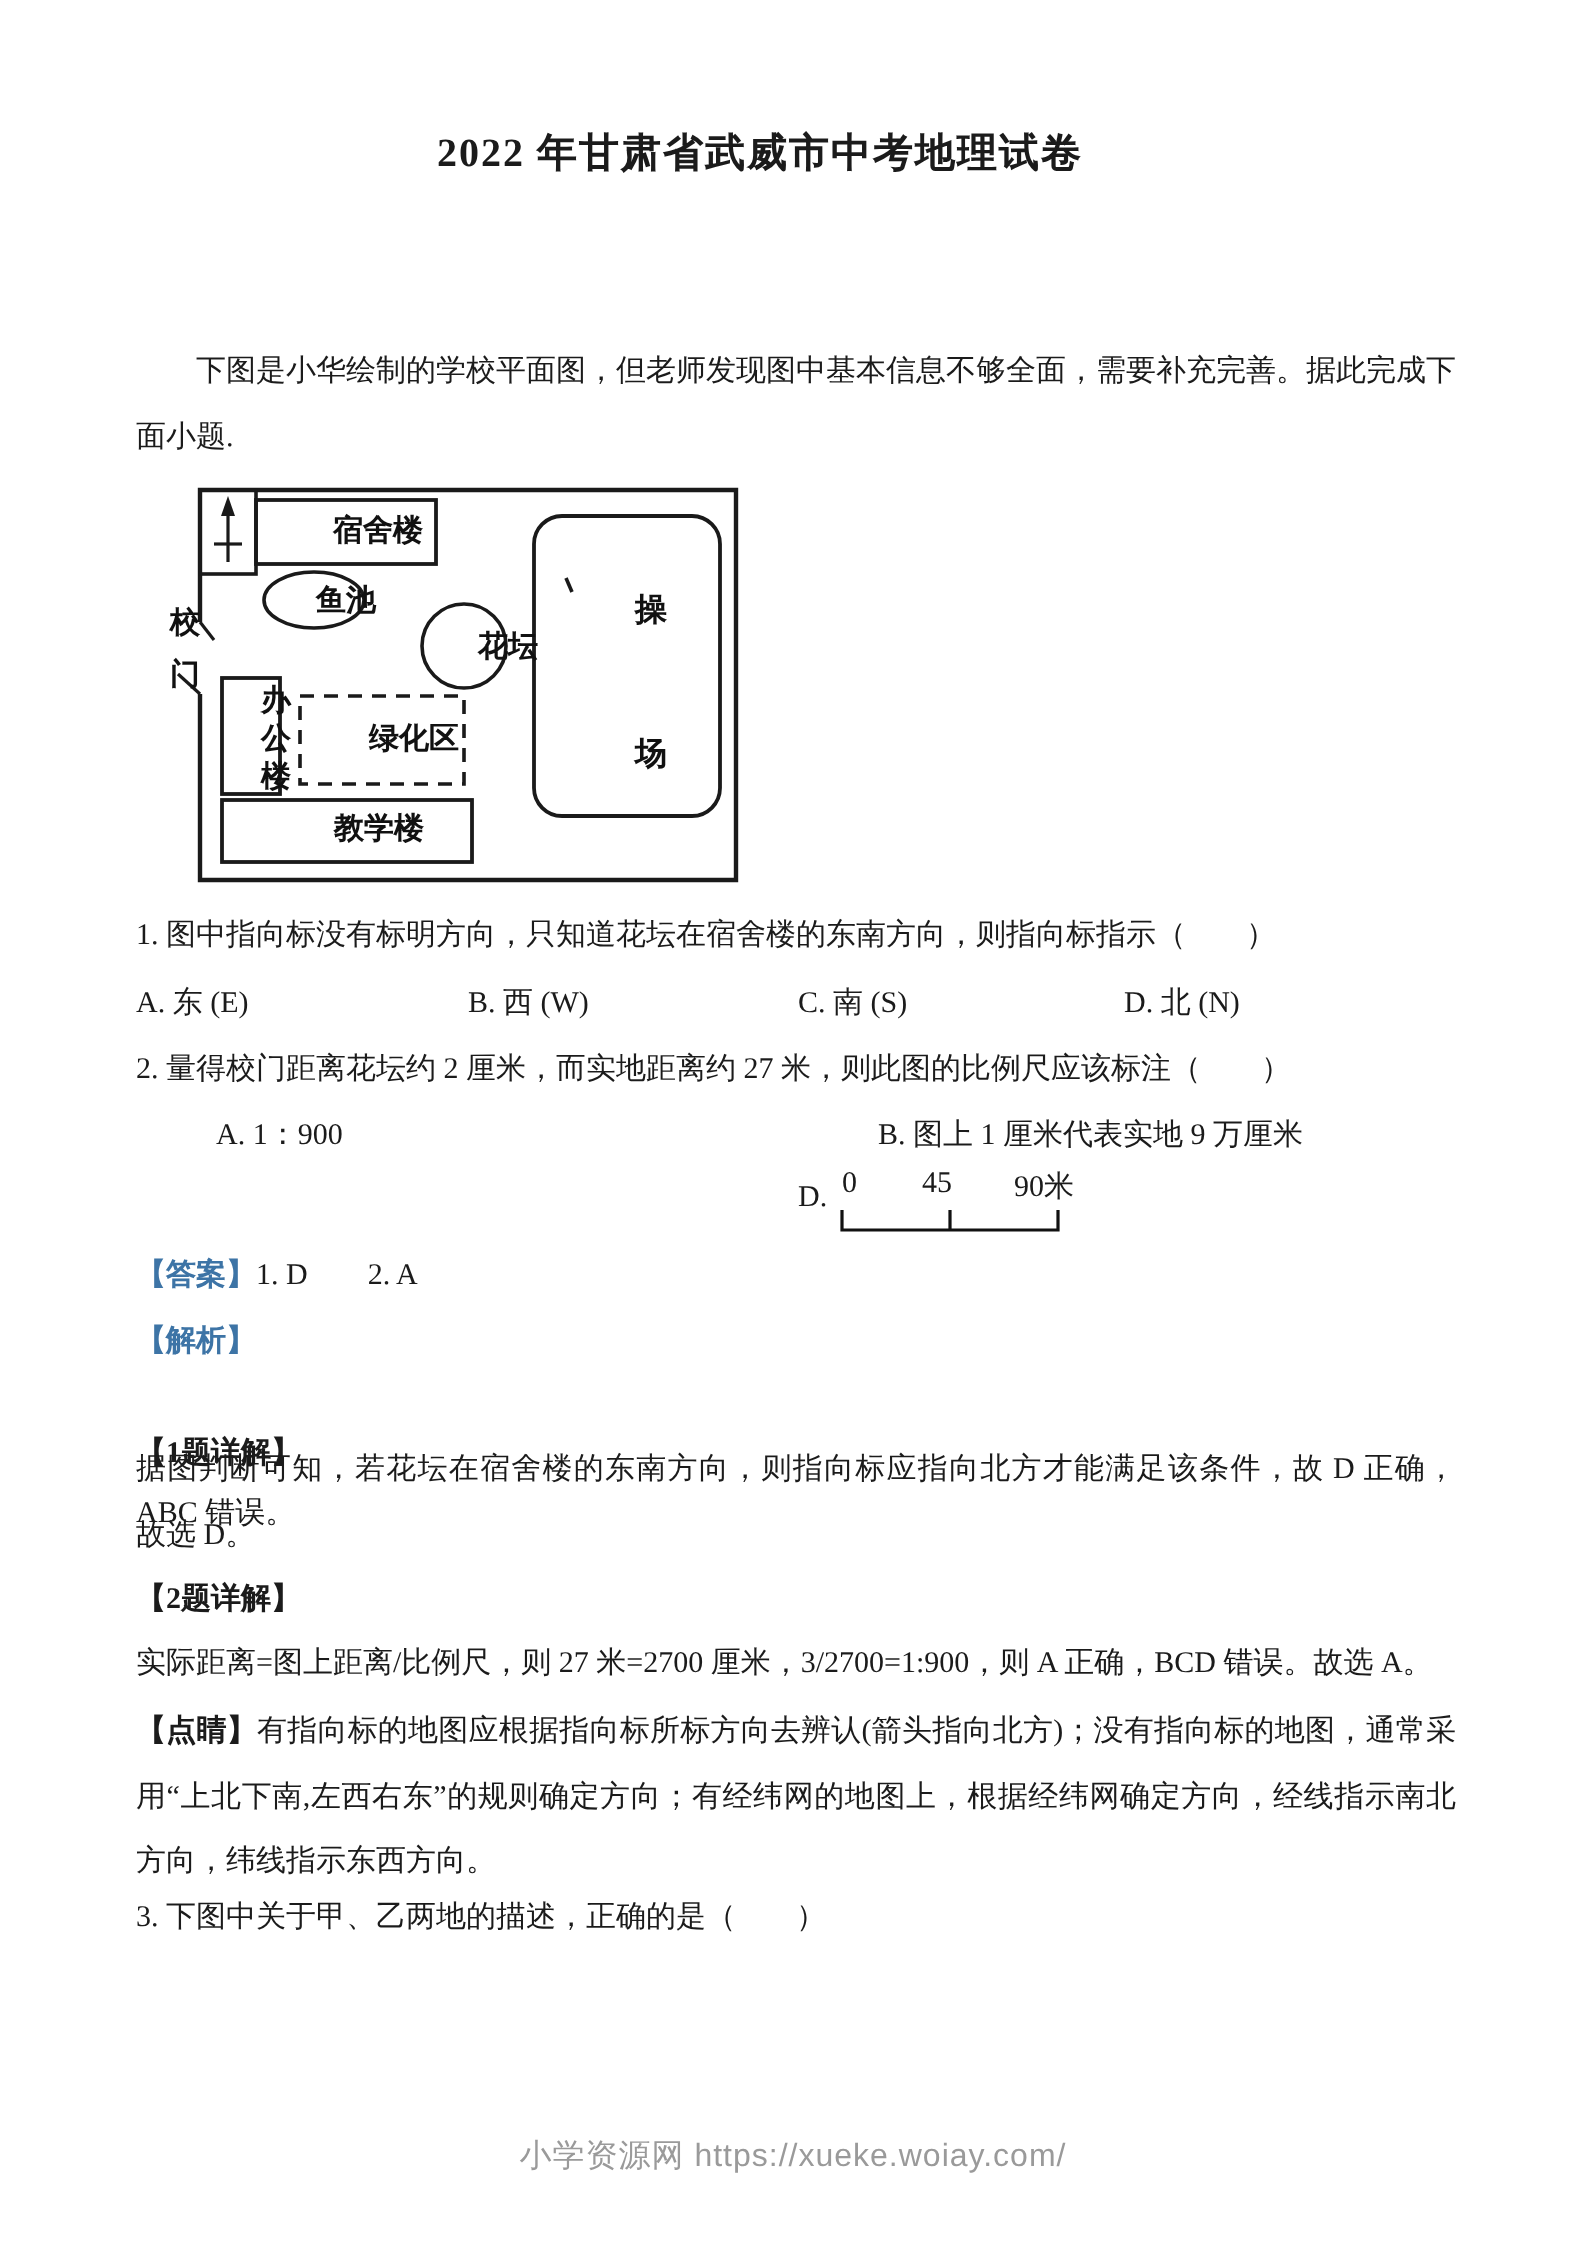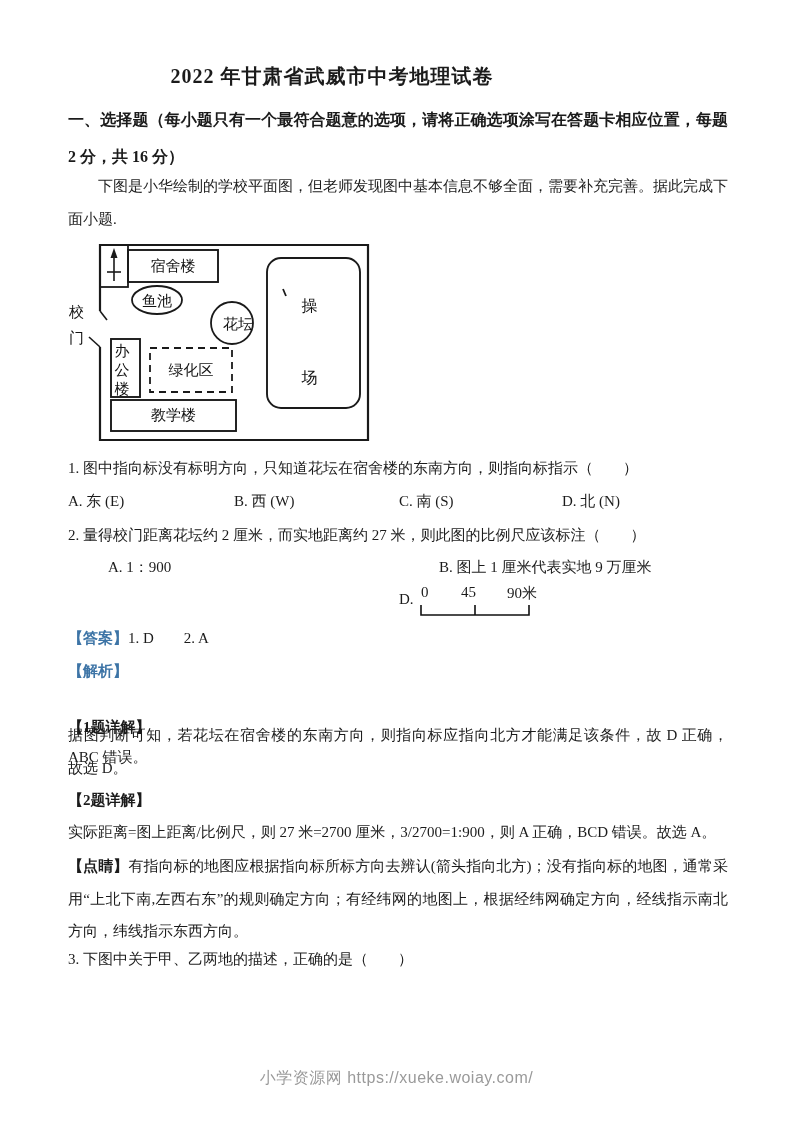--- a/index.html
+++ b/index.html
@@ -11,20 +11,21 @@
     font-family:"Liberation Serif","DejaVu Serif",serif;
     color:#1b1b1b;
     overflow:hidden;
   }
   .abs{position:absolute;}
   .title{
     left:0;top:63px;width:664px;
     text-align:center;
     font-size:20px;font-weight:bold;
     letter-spacing:1px;
+    padding-left:48px;
   }
   .heading{
     left:68px;top:101px;width:660px;
     font-size:16px;font-weight:bold;
     line-height:37px;
     text-align:justify;
   }
   .para{
     left:68px;width:660px;
     font-size:15px;line-height:33px;
@@ -40,37 +41,37 @@
   .footer{
     left:0;top:1068px;width:793px;
     text-align:center;
     font-family:"Liberation Sans","DejaVu Sans",sans-serif;
     font-size:16px;color:#9A9A9A;
     letter-spacing:0.5px;
   }
   
   .mlabel{
     position:absolute;
-    font-weight:normal;font-size:15px;
+    font-weight:bold;font-size:15px;
     color:#111;text-align:center;
     line-height:18px;
+    margin-left:16px;
   }
   .vert{word-break:break-all;}
   .scalebar{position:absolute;left:419px;top:584px;width:130px;height:34px;font-size:15px;}
   .scalebar .num{position:absolute;top:0;white-space:nowrap;}
   .d-label{position:absolute;left:399px;top:591px;font-size:15px;}
 </style>
 </head>
 <body>
 
 <div class="page">
 
   <div class="abs title">2022 年甘肃省武威市中考地理试卷</div>
 
-  <div class="abs heading">一、选择题（每小题只有一个最符合题意的选项，请将正确选项涂写在答题卡相应位置，每题 2 分，共 16 分）</div>
 
   <div class="abs para intro">下图是小华绘制的学校平面图，但老师发现图中基本信息不够全面，需要补充完善。据此完成下面小题.</div>
 
   <svg class="abs" style="left:80px;top:243px;" width="290" height="200" viewBox="0 0 290 200">
 
     <path d="M20,68 L20,2 L288,2 L288,197 L20,197 L20,104" fill="none" stroke="#1a1a1a" stroke-width="2.2"></path>
     <path d="M20,68 L27,77" fill="none" stroke="#1a1a1a" stroke-width="1.6"></path>
     <path d="M20,104 L9,94" fill="none" stroke="#1a1a1a" stroke-width="1.6"></path>
 
     <rect x="20" y="2" width="28" height="42" fill="none" stroke="#1a1a1a" stroke-width="1.8"></rect>

